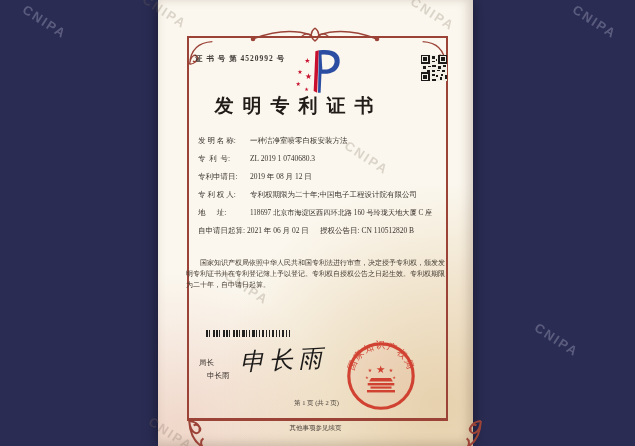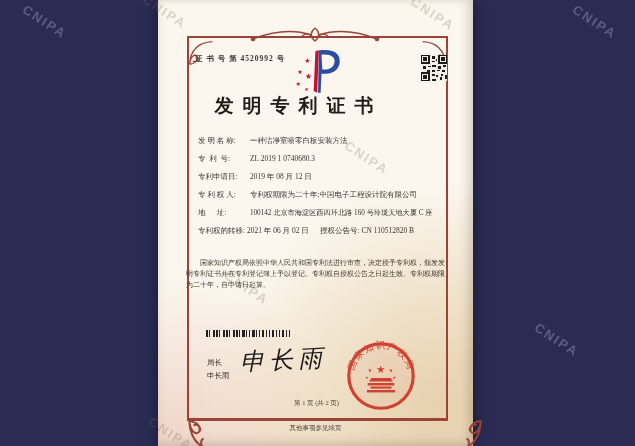--- a/index.html
+++ b/index.html
@@ -28,21 +28,21 @@
   .f-row{height:18px;white-space:nowrap;position:relative;}
   .f-label{display:inline-block;white-space:pre;min-width:50px;}
   .f-value{white-space:pre;}
   .pair2{position:absolute;left:122px;top:0;white-space:nowrap;}
   .paras{position:absolute;left:28px;top:258px;width:259px;font-size:7px;line-height:11px;
          color:#42392f;text-align:justify;}
   .paras p{margin:0;text-indent:2em;}
   .barcode{position:absolute;left:48px;top:330px;width:84px;height:7px;
          background:repeating-linear-gradient(90deg,#23211f 0 1.5px,transparent 1.5px 3px,
                     #23211f 3px 3.8px,transparent 3.8px 6.5px,#23211f 6.5px 8.5px,transparent 8.5px 10px);}
-  .sig-title{position:absolute;left:49px;top:358px;font-size:7.5px;color:#3a332e;}
+  .sig-title{position:absolute;left:41px;top:358px;font-size:7.5px;color:#3a332e;}
   .sig-name{position:absolute;left:49px;top:371px;font-size:7.5px;color:#3a332e;}
   .signature{position:absolute;left:82px;top:344px;font-size:24px;color:#1d1b19;
          font-style:italic;letter-spacing:5px;transform:rotate(-3deg);
          font-family:"DejaVu Serif","Liberation Serif",serif;}
   .seal{position:absolute;left:188px;top:340px;width:70px;height:72px;opacity:0.92;}
   .page-footer{position:absolute;left:29px;top:399px;width:259px;text-align:center;
          font-size:6.5px;color:#4a423a;}
   .cont-note{position:absolute;left:0;top:424px;width:315px;text-align:center;
          font-size:6.5px;color:#4a423a;}
   .corner{position:absolute;width:26px;height:30px;}
@@ -159,29 +159,29 @@
       <div class="f-row">
         <span class="f-label">专利申请日:</span>
         <span class="f-value">2019 年 08 月 12 日</span>
       </div>
       <div class="f-row">
         <span class="f-label">专 利 权 人:</span>
         <span class="f-value">专利权期限为二十年;中国电子工程设计院有限公司</span>
       </div>
       <div class="f-row">
         <span class="f-label">地      址:</span>
-        <span class="f-value" style="font-size:7.2px">100142 北京市海淀区西四环北路 160 号玲珑天地大厦 C 座</span>
+        <span class="f-value" style="font-size:7.2px">118697 北京市海淀区西四环北路 160 号玲珑天地大厦 C 座</span>
       </div>
       <div class="f-row">
         <span>
-          <span class="f-label" style="min-width:0">专利权的转移:</span>
+          <span class="f-label" style="min-width:0">自申请日起算:</span>
           <span class="f-value">2021 年 06 月 02 日</span>
         </span>
         <span class="pair2">
-          <span class="f-label" style="min-width:0">授权公告号:</span>
+          <span class="f-label" style="min-width:0">授权公告日:</span>
           <span class="f-value">CN 110512820 B</span>
         </span>
       </div>
     </div>
 
     <div class="paras">
       <p>国家知识产权局依照中华人民共和国专利法进行审查，决定授予专利权，颁发发明专利证书并在专利登记簿上予以登记。专利权自授权公告之日起生效。专利权期限为二十年，自申请日起算。</p>
     </div>
 
     <div class="barcode"></div>

